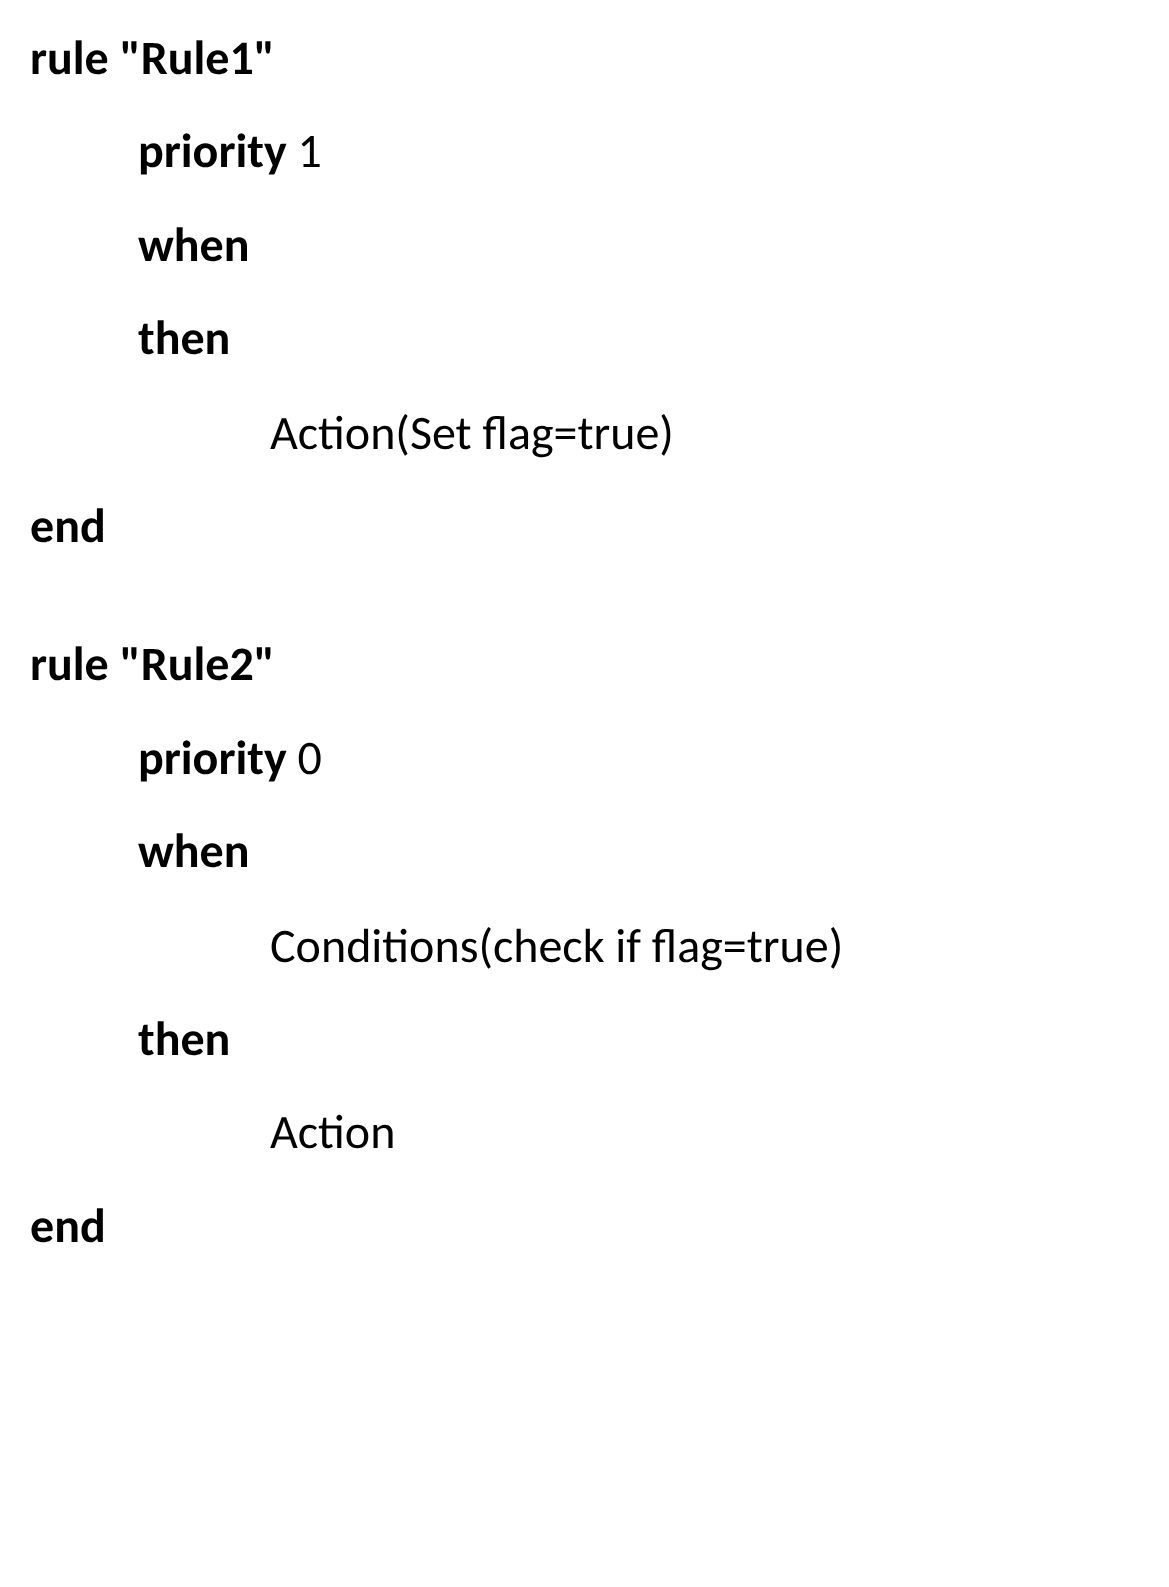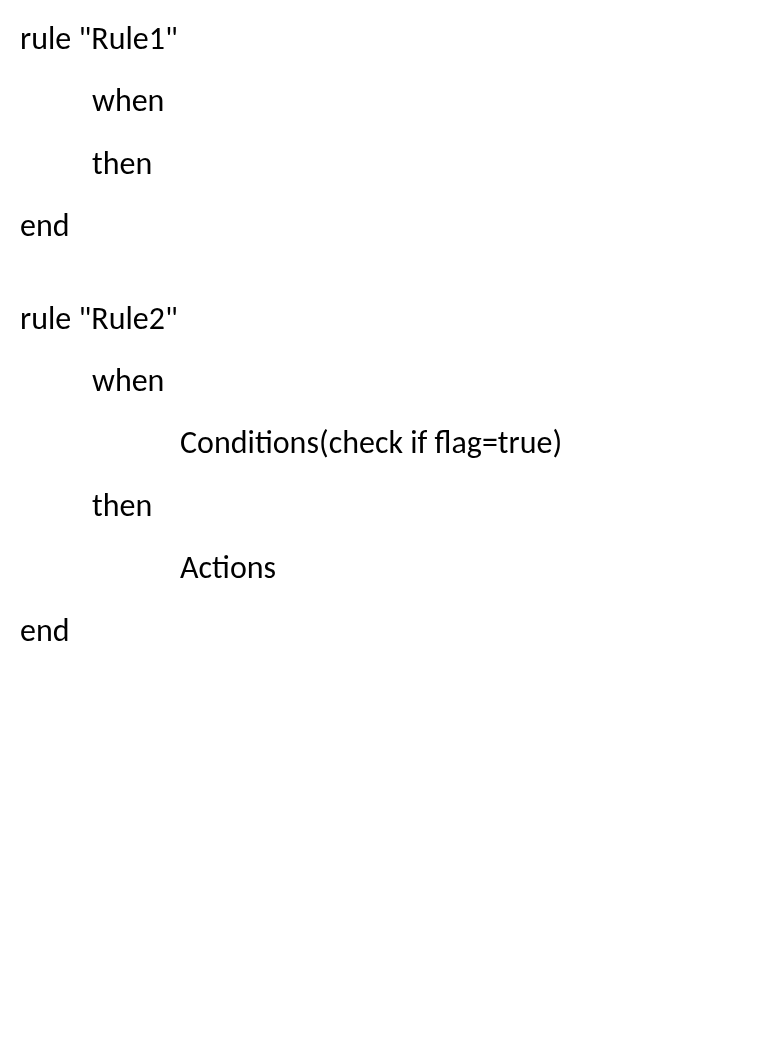--- a/index.html
+++ b/index.html
@@ -13,42 +13,45 @@
       width: 779px;
       box-sizing: border-box;
     }
     .rule-block {
       margin-bottom: 30px;
     }
     .line {
       white-space: pre;
     }
     .bold {
-      font-weight: normal;
+      font-weight: bold;
     }
     .normal {
       font-weight: normal;
     }
     .indent1 {
       padding-left: 72px;
     }
     .indent2 {
       padding-left: 160px;
     }
   </style>
 </head>
 <body>
 
 <div class="rule-block">
   <div class="line"><span class="bold">rule</span><span class="bold"> </span><span class="bold">"Rule1"</span></div>
+  <div class="line indent1"><span class="bold">priority</span><span class="bold"> </span><span class="normal">1</span></div>
   <div class="line indent1 bold">when</div>
   <div class="line indent1 bold">then</div>
+  <div class="line indent2 normal">Action(Set flag=true)</div>
   <div class="line bold">end</div>
 </div>
 
 <div class="rule-block">
   <div class="line"><span class="bold">rule</span><span class="bold"> </span><span class="bold">"Rule2"</span></div>
+  <div class="line indent1"><span class="bold">priority</span><span class="bold"> </span><span class="normal">0</span></div>
   <div class="line indent1 bold">when</div>
   <div class="line indent2 normal">Conditions(check if flag=true)</div>
   <div class="line indent1 bold">then</div>
-  <div class="line indent2 normal">Actions</div>
+  <div class="line indent2 normal">Action</div>
   <div class="line bold">end</div>
 </div>
 
 </body></html>

